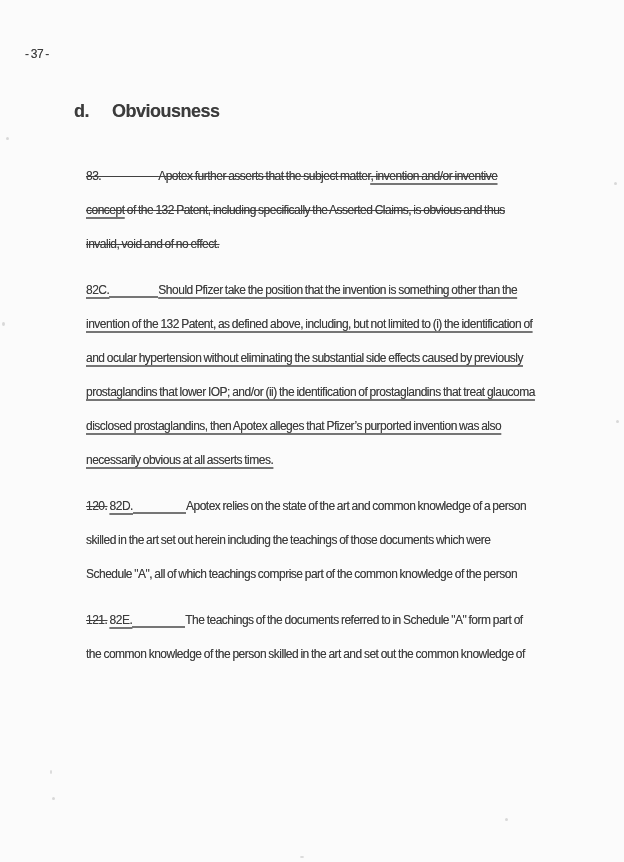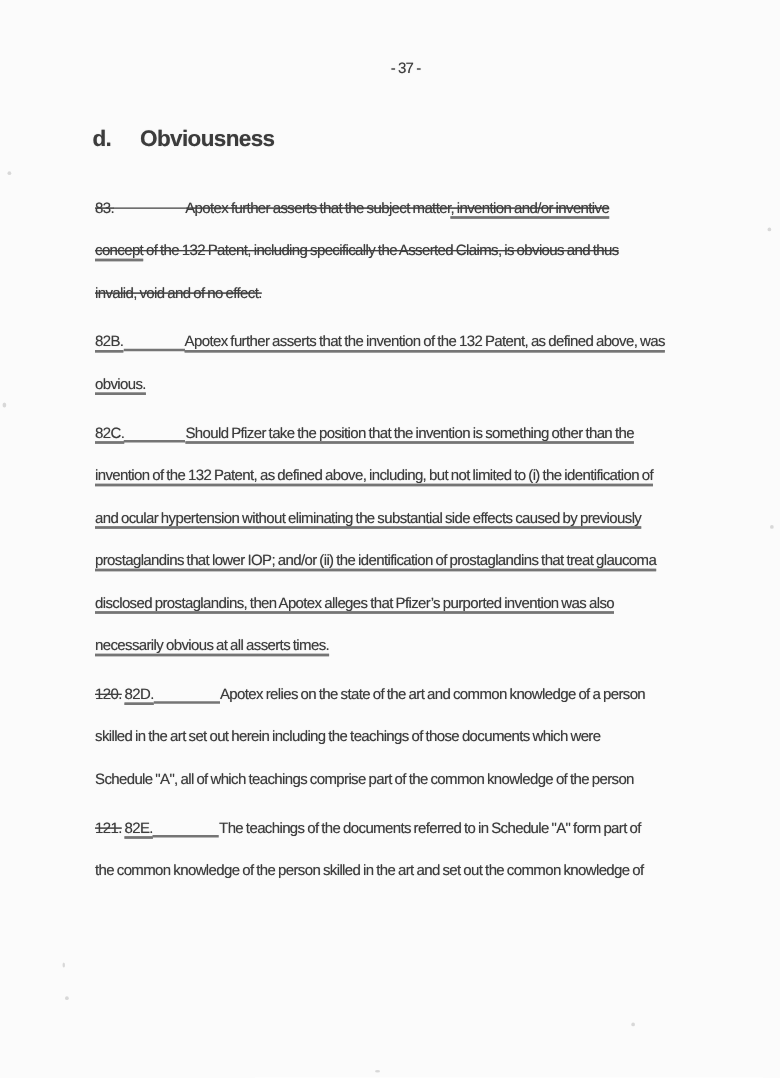--- a/index.html
+++ b/index.html
@@ -19,42 +19,41 @@
     font-family: "Liberation Sans", "DejaVu Sans", sans-serif;
     font-size: 12px;
     letter-spacing: -0.5px;
     word-spacing: -0.6px;
     color: var(--ink);
     text-shadow: 0 0 0.6px rgba(60,60,60,0.55);
   }
   .page-number {
     position: absolute;
     top: 46px; left: 0; right: 0;
-    text-align: center;
     line-height: 16px;
     margin-left: 25px;
   }
   .heading {
     position: absolute;
     top: 103px; left: 74px; right: 40px;
     font-weight: bold;
     font-size: 18px;
     line-height: 16px;
     white-space: nowrap;
   }
   .heading .letter {
     display: inline-block;
     width: 38px;
   }
   .paras {
     position: absolute;
     top: 147px; left: 74px;
     width: 540px;
   }
-  .para { margin: 2px; }
+  .para { margin: 12px; }
   .para + .para { margin-top: 5px; }
   .ln {
     line-height: 34px;
     height: 34px;
     white-space: nowrap;
   }
   
   .seg.s, span.s {
     text-decoration: line-through;
     text-decoration-color: var(--strike);
@@ -101,24 +100,20 @@
     <span class="letter">d.</span><span>Obviousness</span>
   </div>
 
   <div class="paras" id="paragraphs">
       <div class="para">
         <div class="ln"><span class="seg s">83.</span><span class="tab s" style="width: 57px;"></span><span class="seg s">Apotex further asserts that the subject matter</span><span class="seg s"><span class="u">, invention and/or inventive</span></span></div>
         <div class="ln"><span class="seg s"><span class="u">concept</span></span><span class="seg s"> of the 132 Patent, including specifically the Asserted Claims, is obvious and thus</span></div>
         <div class="ln"><span class="seg s">invalid, void and of no effect.</span></div>
       </div>
       <div class="para">
-        <div class="ln"><span class="seg u">82B.</span><span class="tab u" style="width: 49px;"></span><span class="seg u">Apotex further asserts that the invention of the 132 Patent, as defined above, was</span></div>
-        <div class="ln"><span class="seg u">obvious.</span></div>
-      </div>
-      <div class="para">
         <div class="ln"><span class="seg u">82C.</span><span class="tab u" style="width: 49px;"></span><span class="seg u">Should Pfizer take the position that the invention is something other than the</span></div>
         <div class="ln"><span class="seg u">invention of the 132 Patent, as defined above, including, but not limited to (i) the identification of</span></div>
         <div class="ln"><span class="seg u">and ocular hypertension without eliminating the substantial side effects caused by previously</span></div>
         <div class="ln"><span class="seg u">prostaglandins that lower IOP; and/or (ii) the identification of prostaglandins that treat glaucoma</span></div>
         <div class="ln"><span class="seg u">disclosed prostaglandins, then Apotex alleges that Pfizer’s purported invention was also</span></div>
         <div class="ln"><span class="seg u">necessarily obvious at all asserts times.</span></div>
       </div>
       <div class="para">
         <div class="ln"><span class="seg s">120.</span><span class="seg"> </span><span class="seg u">82D.</span><span class="tab u" style="width: 53px;"></span><span class="seg">Apotex relies on the state of the art and common knowledge of a person</span></div>
         <div class="ln"><span class="seg">skilled in the art set out herein including the teachings of those documents which were</span></div>

